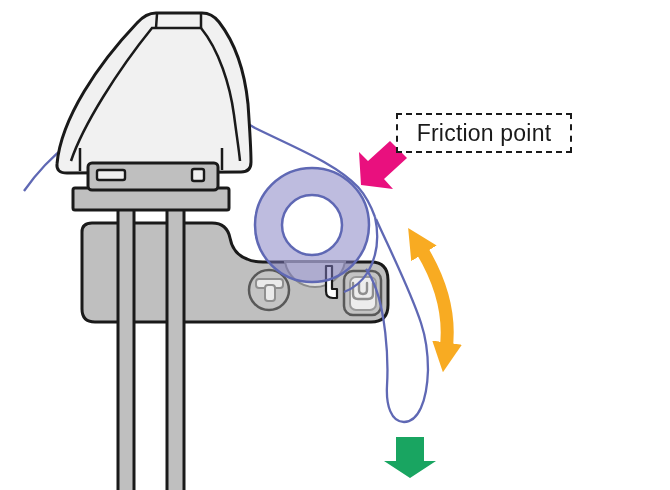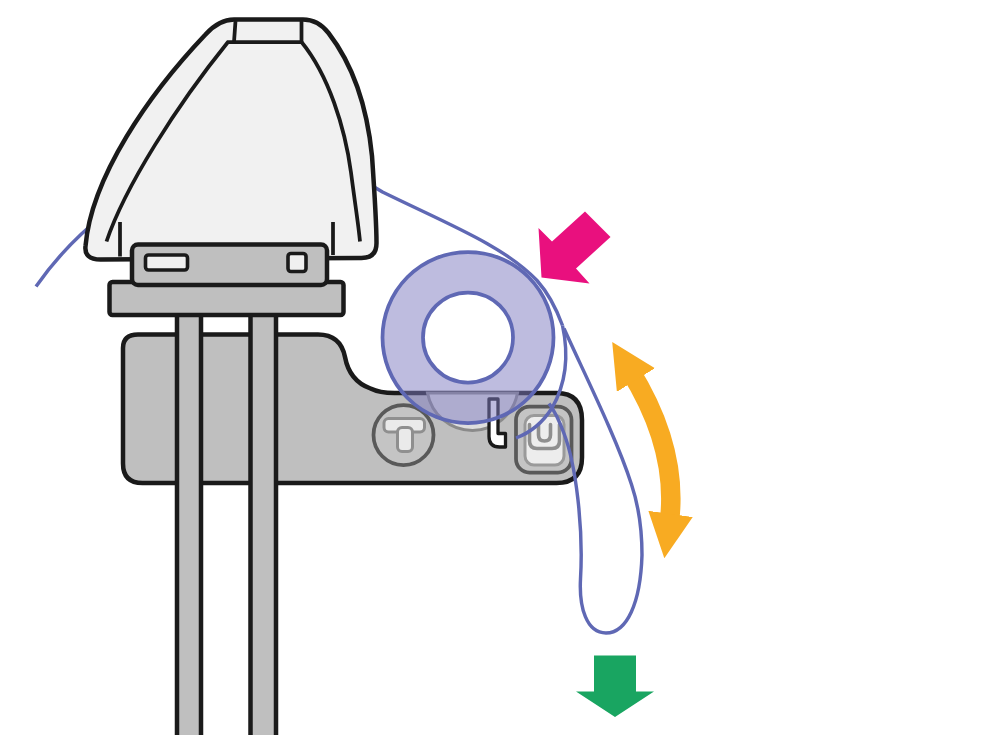--- a/index.html
+++ b/index.html
@@ -80,14 +80,17 @@
     <path fill-rule="evenodd" d="M 369,225 A 57,57 0 1 0 255,225 A 57,57 0 1 0 369,225 Z
              M 342,225 A 30,30 0 1 0 282,225 A 30,30 0 1 0 342,225 Z" style="fill:var(--ring-fill);fill-opacity:0.5;stroke:var(--ring-stroke);stroke-width:2.5"></path>
 
     <polygon points="390,141 407,158 384,179 393,189 361,185 359,152 368,161" style="fill:var(--pink-arrow)"></polygon>
 
     <path d="M 420,247 Q 453,300 446,350" marker-start="url(#orange-head)" marker-end="url(#orange-head)" style="fill:none;stroke:var(--orange-arrow);stroke-width:13"></path>
 
     <polygon points="396,437 424,437 424,461 436,461 410,478 384,461 396,461" style="fill:var(--green-arrow)"></polygon>
   </svg>
 
+  <div class="label-box">
+    <span>Friction point</span>
+  </div>
 
 </div>
 
 </body></html>

